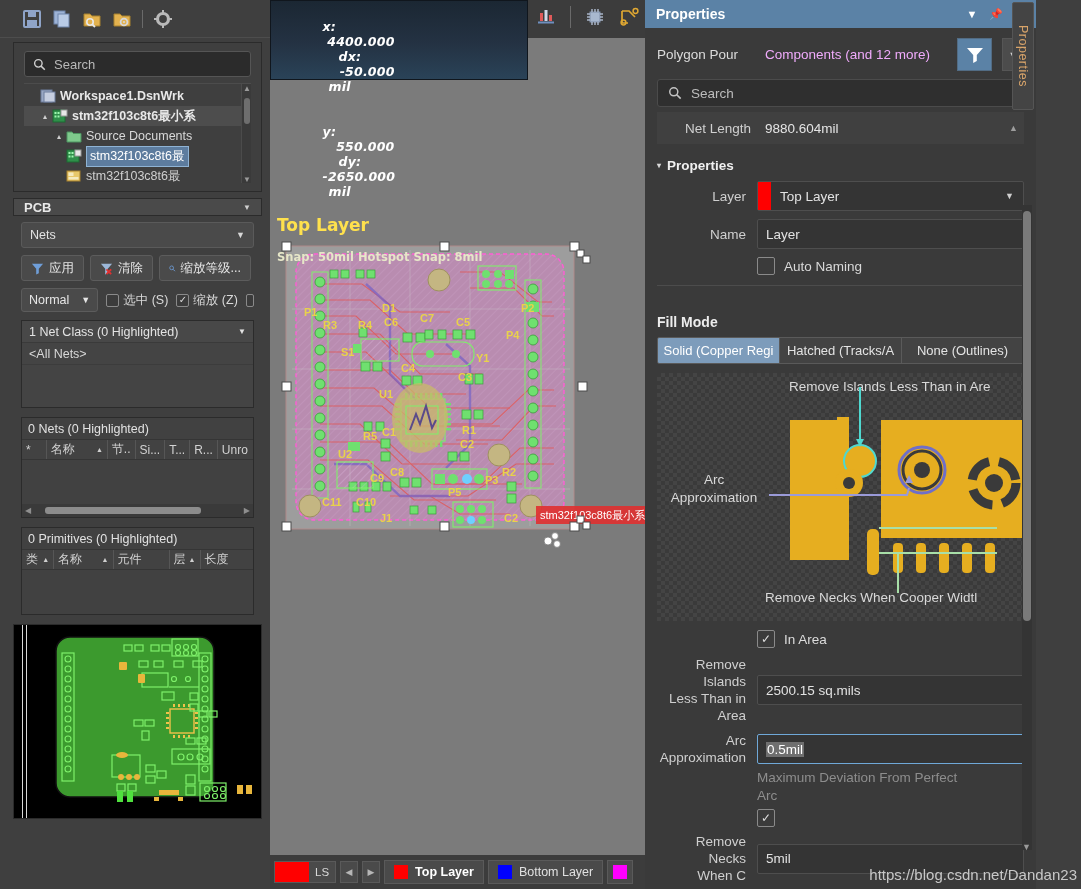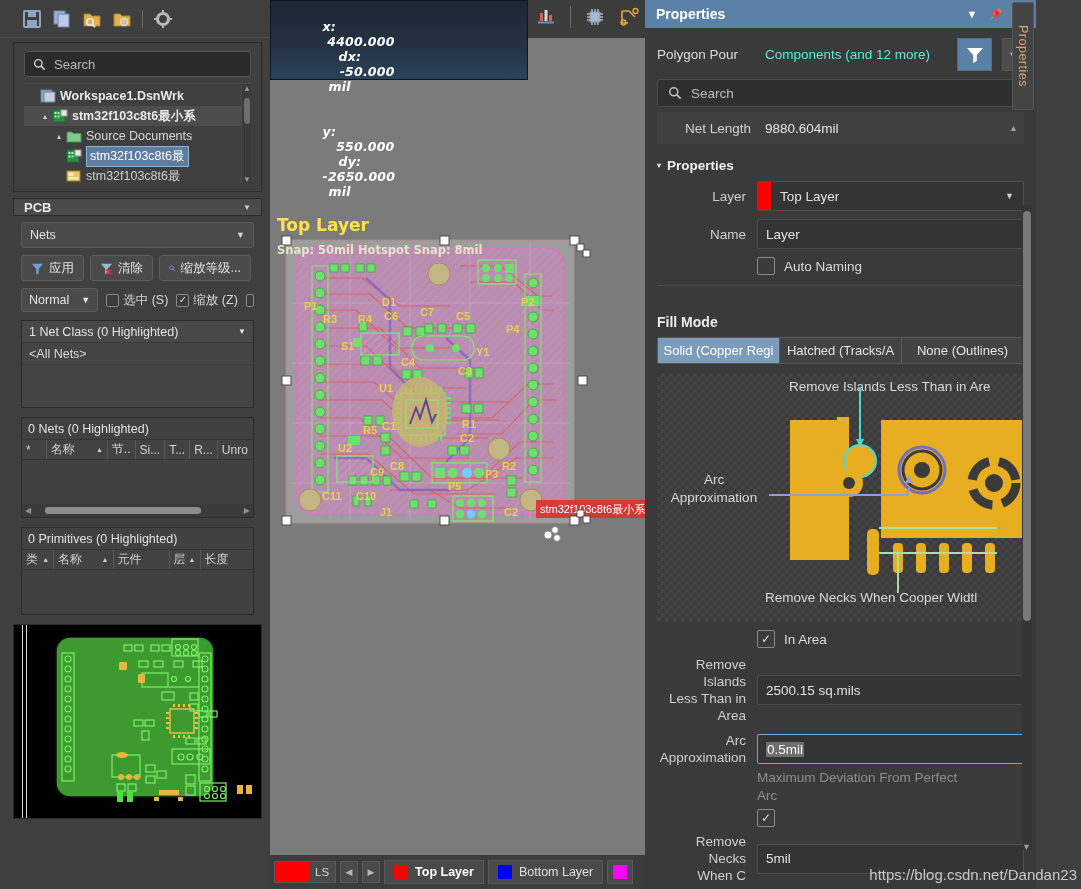--- a/index.html
+++ b/index.html
@@ -138,24 +138,24 @@
   .coord-overlay {
     position: absolute; left: 0; top: 0; width: 258px; height: 80px;
     background: linear-gradient(180deg,#1b2733 0%, #243243 55%, #2a4358 100%);
     border: 1px solid #10161d;
     font-family: "DejaVu Sans", sans-serif;
     padding: 3px 6px 0 6px;
     z-index: 5;
   }
   .coord-line { color: #ffffff; font-weight: bold; font-size: 12.5px; white-space: pre; letter-spacing: .2px; font-style: italic; }
   .coord-layer { color: #ffe14d; font-weight: bold; font-size: 17px; margin-top: 1px; }
-  .coord-snap { color: #e6e6c8; font-weight: bold; font-size: 11.5px; margin-top: 8px; }
+  .coord-snap { color: #e6e6c8; font-weight: bold; font-size: 11.5px; margin-top: 15px; }
 
   #pcb-canvas {
-    position: absolute; left: 0; top: 38px; width: 432px; height: 817px;
+    position: absolute; left: 0; top: 44px; width: 432px; height: 817px;
     background: #7b7b7b; overflow: hidden;
   }
   #bottom-bar {
     position: absolute; left: 0; bottom: 0; width: 375px; height: 34px; background: #3c3c3c;
     display: flex; align-items: center; padding-left: 4px; gap: 4px;
   }
   .ls-chip { display: flex; align-items: center; border: 1px solid #5a5a5a; height: 22px; }
   .ls-chip .sw { width: 34px; height: 20px; }
   .ls-chip .tx { padding: 0 6px; font-size: 11.5px; color: #d8d8d8; background: #4a4a4a; line-height: 20px; }
   .arrbtn { width: 18px; height: 22px; background: #4a4a4a; border: 1px solid #5a5a5a; display:flex;align-items:center;justify-content:center; color:#b6b6b6; font-size:9px; cursor:pointer; }
@@ -172,21 +172,21 @@
   .props-title {
     height: 28px; background: #5b82a6; display: flex; align-items: center; justify-content: space-between;
     padding: 0 10px 0 11px;
   }
   .props-title .t { font-weight: bold; font-size: 14px; color: #ffffff; }
   .props-title .btns { display: flex; align-items: center; gap: 12px; color: #ffffff; }
   .props-title .btns span { cursor: pointer; font-size: 11px; }
 
   .props-obj { display: flex; align-items: center; padding: 10px 12px 8px 12px; gap: 10px; }
   .props-obj .o1 { font-size: 13.5px; color: #dcdcdc; }
-  .props-obj .o2 { font-size: 13.5px; color: #5eead4; flex: 1; text-align: center; }
+  .props-obj .o2 { font-size: 13.5px; color: #f0abfc; flex: 1; text-align: center; }
   .filterbtn { width: 35px; height: 33px; background: #5b82a6; display:flex;align-items:center;justify-content:center; border:1px solid #49556180; cursor:pointer;}
   .filterdd { width: 22px; height: 33px; background: #4c4c4c; border: 1px solid #565656; display:flex;align-items:center;justify-content:center; color:#d3d3d3; font-size:9px; cursor:pointer;}
 
   .p-search {
     margin: 0 12px; height: 28px; background: #2f2f2f; border: 1px solid #4b4b4b; border-radius: 3px;
     display: flex; align-items: center; padding: 0 10px; gap: 9px;
   }
   .p-search .ph { color: #bdbdbd; font-size: 13.5px; }
 
   .netlen-row {

